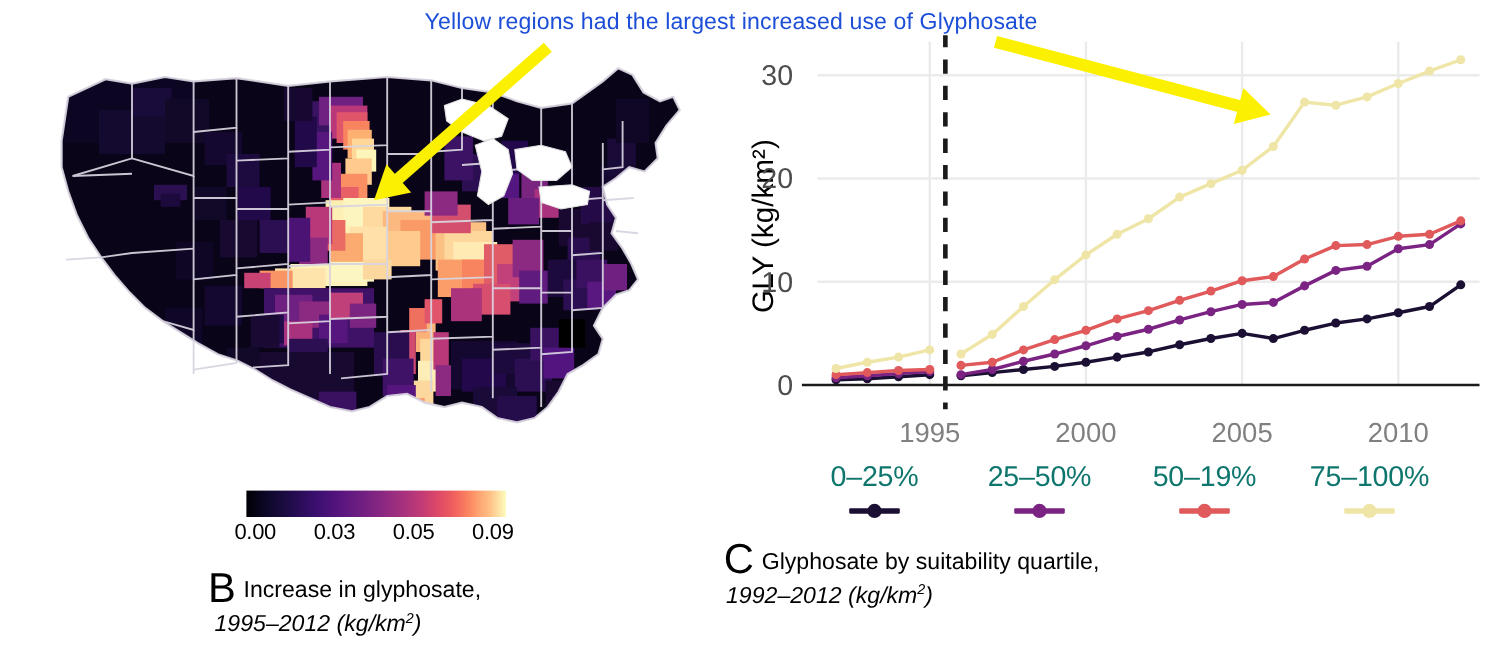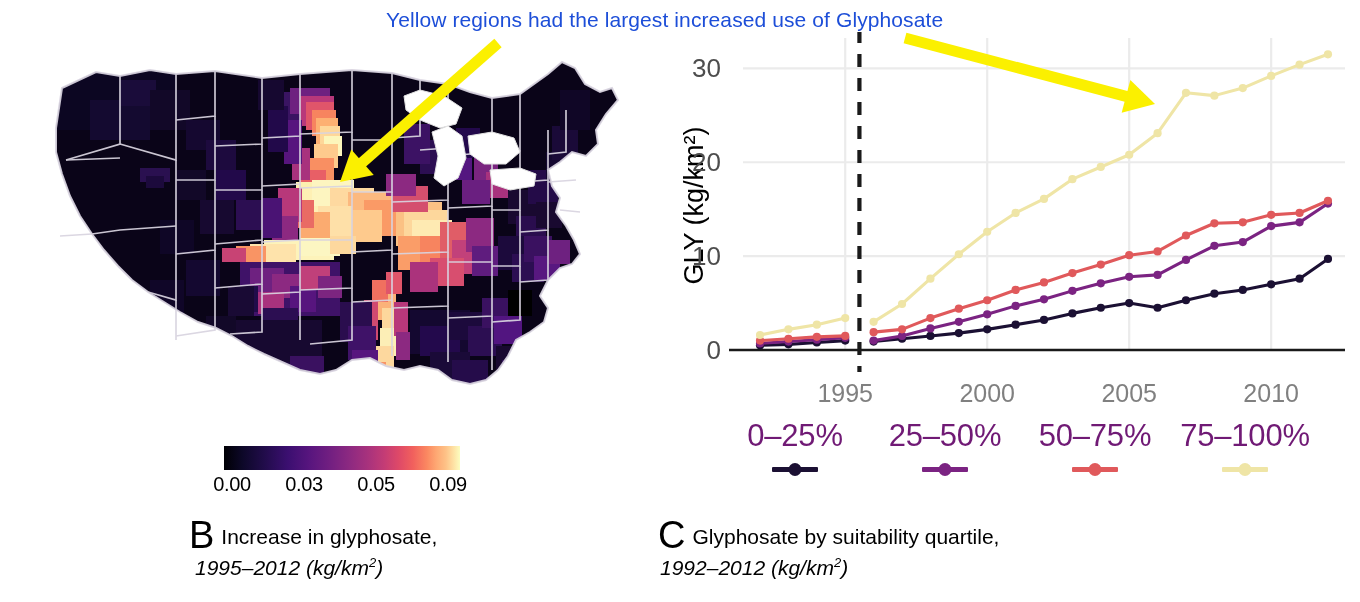--- a/index.html
+++ b/index.html
@@ -46,21 +46,21 @@
   .caption { position: absolute; color: #000; }
   .cap-letter {
     font-size: 38px; line-height: 34px; font-weight: 400;
     display: inline-block; vertical-align: -4px; margin-right: 7px;
     font-family: "Liberation Sans", sans-serif;
   }
   .cap-body { font-size: 21px; line-height: 30px; display: inline; }
   .cap-l2 { font-size: 21px; line-height: 32px; display: block; }
   #capB { left: 189px; top: 518px; width: 450px; }
   #capB .cap-l2 { margin-left: 6px; font-style: italic; }
-  #capC { left: 658px; top: 518px; width: 620px; }
+  #capC { left: 658px; top: 492px; width: 620px; }
   #capC .cap-l2 { margin-left: 2px; font-style: italic; }
   sup { font-size: 13px; vertical-align: super; line-height: 0; }
 
   
   #panelC { position: absolute; left: 655px; top: 32px; width: 700px; height: 400px; }
   #ylab {
     position: absolute;
     left: -86px; top: 158px;
     width: 250px;
     transform: rotate(-90deg);
@@ -71,21 +71,21 @@
   #chartSvg { position: absolute; left: 0; top: 0; }
   .ytick { font-size: 26px; fill: #4d4d4d; text-anchor: end; }
   .xtick { font-size: 25px; fill: #808080; text-anchor: middle; }
 
   
   #legend {
     position: absolute; left: 720px; top: 418px;
     width: 600px; display: flex;
   }
   .leg-item { width: 150px; text-align: center; }
-  .leg-label { font-size: 31px; color: #701a75; letter-spacing: -.2px; }
+  .leg-label { font-size: 26px; color: #0f766e; letter-spacing: -.2px; }
   .leg-key { margin-top: 8px; height: 14px; position: relative; }
   .leg-line {
     position: absolute; left: 50%; transform: translateX(-50%);
     width: 46px; height: 5px; top: 5px; border-radius: 1px;
   }
   .leg-dot {
     position: absolute; left: 50%; top: 1px;
     transform: translateX(-50%);
     width: 13px; height: 13px; border-radius: 50%;
   }
@@ -507,21 +507,21 @@
       </div>
     </div>
     <div class="leg-item">
       <div class="leg-label">25–50%</div>
       <div class="leg-key">
         <div class="leg-line" style="background: rgb(123, 35, 130);"></div>
           <div class="leg-dot" style="background: rgb(123, 35, 130);"></div>
       </div>
     </div>
     <div class="leg-item">
-      <div class="leg-label">50–75%</div>
+      <div class="leg-label">50–19%</div>
       <div class="leg-key">
         <div class="leg-line" style="background: rgb(224, 89, 91);"></div>
           <div class="leg-dot" style="background: rgb(224, 89, 91);"></div>
       </div>
     </div>
     <div class="leg-item">
       <div class="leg-label">75–100%</div>
       <div class="leg-key">
         <div class="leg-line" style="background: rgb(239, 229, 166);"></div>
           <div class="leg-dot" style="background: rgb(239, 229, 166);"></div>

